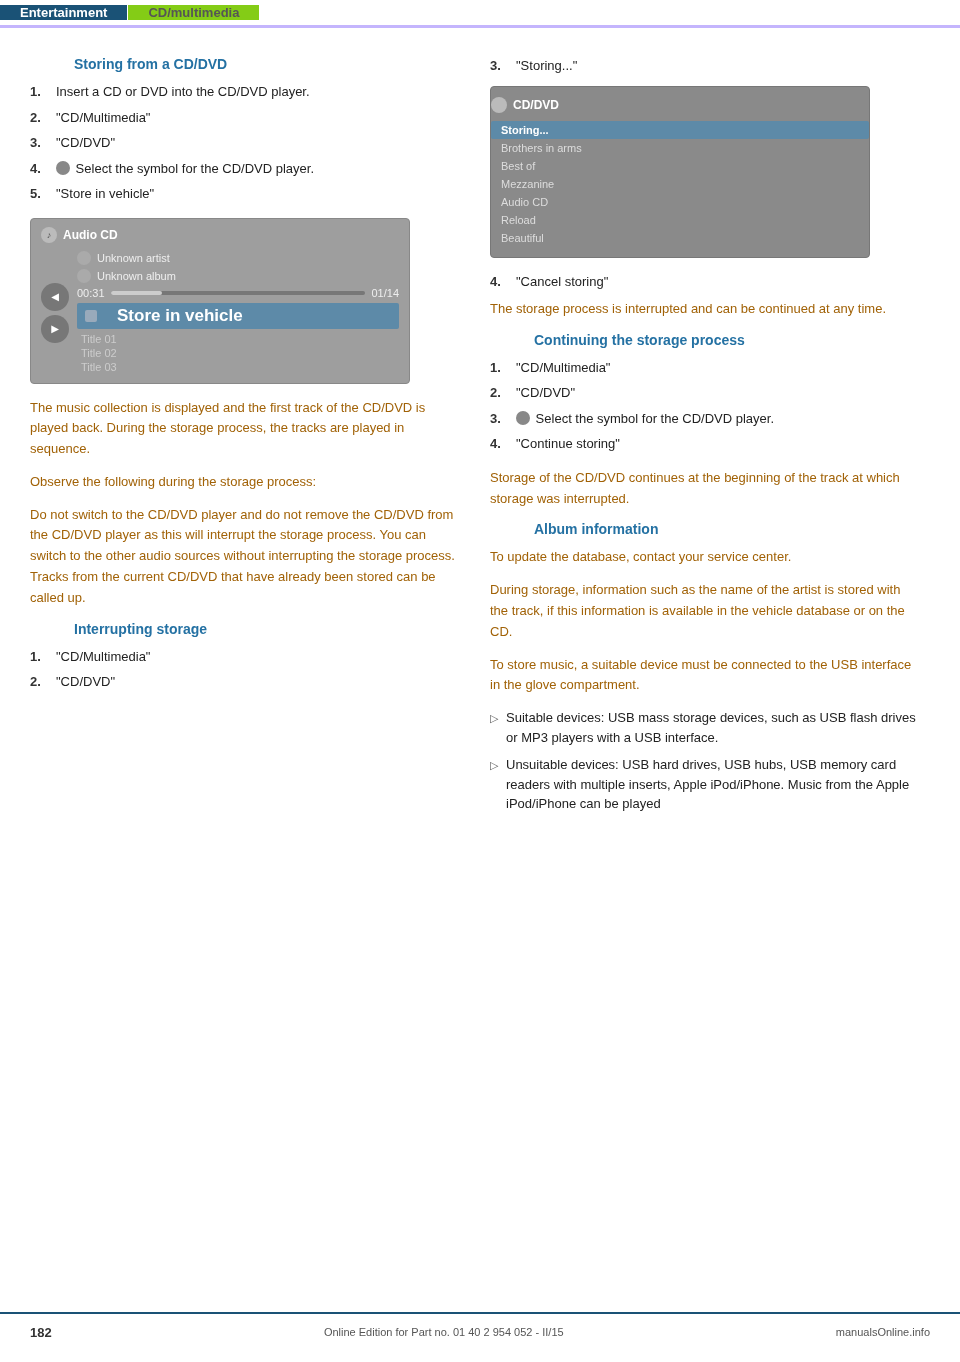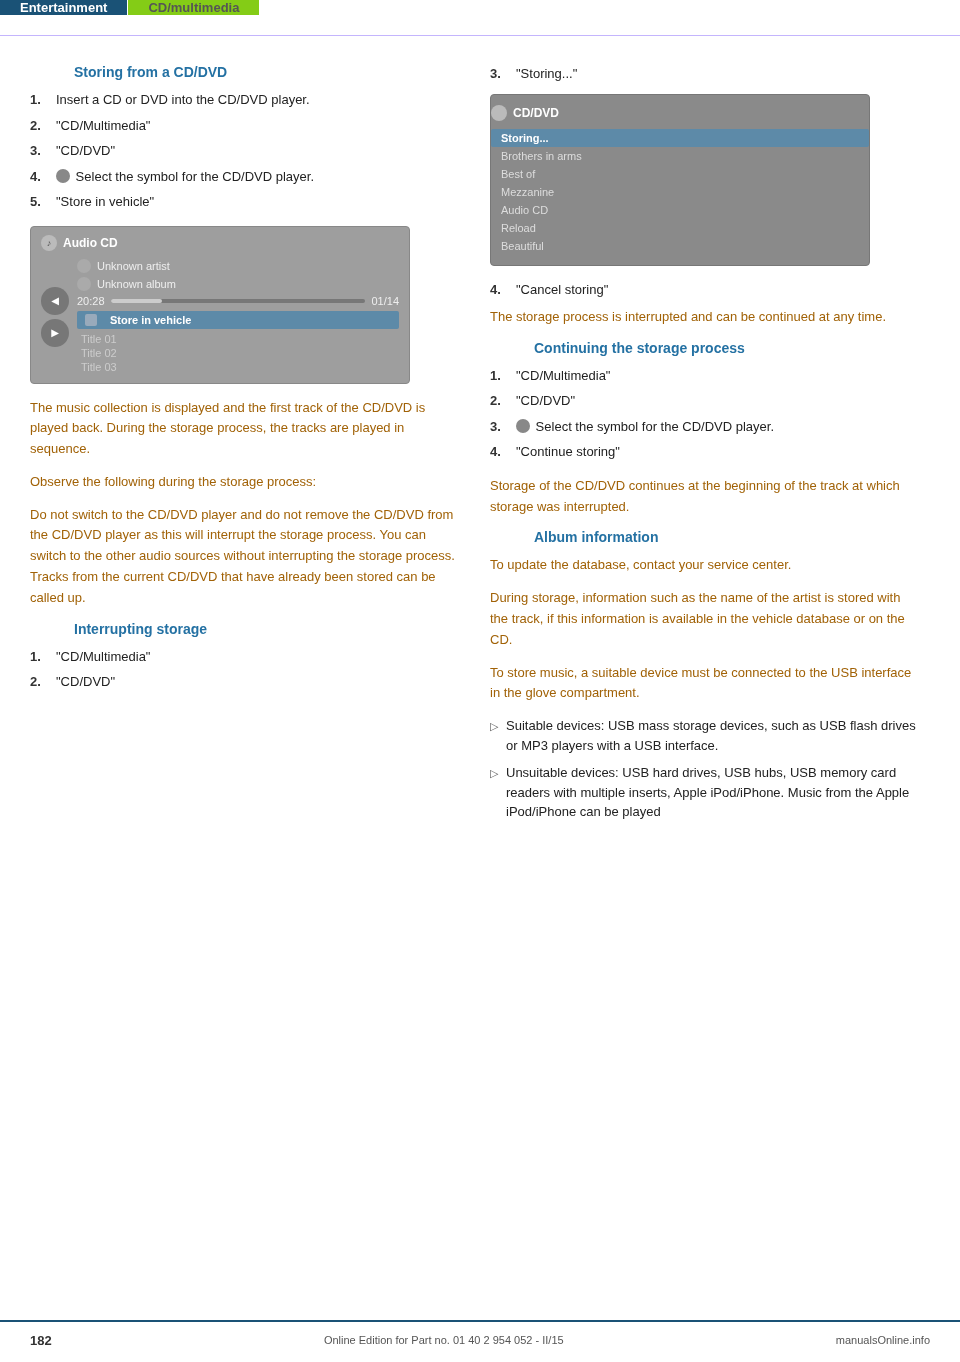--- a/index.html
+++ b/index.html
@@ -8,23 +8,23 @@
       font-size: 13px;
       background: #fff;
       width: 960px;
       min-height: 1362px;
       position: relative;
     }
 
     
     .header {
       display: flex;
-      align-items: flex-start;
-      height: 36px;
-      border-bottom: 1px solid #c4b5fd;
+      align-items: center;
+      height: 28px;
+      border-bottom: 3px solid #c4b5fd;
     }
     .header-tab {
       padding: 0 20px;
       display: flex;
       align-items: center;
       font-size: 13px;
       font-weight: bold;
     }
     .header-tab.active {
       background: #1a5276;
@@ -173,26 +173,26 @@
       width: 20%;
       height: 100%;
       background: #ccc;
       border-radius: 2px;
     }
     .ss-highlight {
       background: #5d8aa8;
       border-radius: 2px;
       padding: 3px 8px;
       color: #fff;
-      font-size: 11px;
+      font-size: 17px;
       font-weight: bold;
       margin-bottom: 4px;
       display: flex;
       align-items: center;
-      gap: 13px;
+      gap: 20px;
     }
     .ss-highlight-icon {
       width: 12px;
       height: 12px;
       background: #9ab;
       border-radius: 2px;
     }
     .ss-dim-row {
       color: #ccc;
       font-size: 11px;
@@ -261,21 +261,21 @@
     .bullet-arrow {
       min-width: 16px;
       color: #555;
       font-size: 11px;
       margin-top: 2px;
     }
 
     
     .footer {
       position: absolute;
-      bottom: 4px;
+      bottom: 12px;
       left: 0;
       right: 0;
       height: 38px;
       border-top: 2px solid #1a5276;
       display: flex;
       align-items: center;
       justify-content: space-between;
       padding: 0 30px;
       font-size: 11px;
       color: #555;
@@ -356,21 +356,21 @@
         <div class="ss-right">
           <div class="ss-row">
             <div class="ss-row-icon"></div>
             <span>Unknown artist</span>
           </div>
           <div class="ss-row">
             <div class="ss-row-icon"></div>
             <span>Unknown album</span>
           </div>
           <div class="ss-progress-row">
-            <span style="color:#eee;font-size:11px;">20:28</span>
+            <span style="color:#eee;font-size:11px;">00:31</span>
             <div class="ss-progress-bar">
               <div class="ss-progress-fill"></div>
             </div>
             <span style="color:#eee;font-size:11px;">01/14</span>
           </div>
           <div class="ss-highlight">
             <div class="ss-highlight-icon"></div>
             <span>Store in vehicle</span>
           </div>
           <div class="ss-dim-row">Title   01</div>

